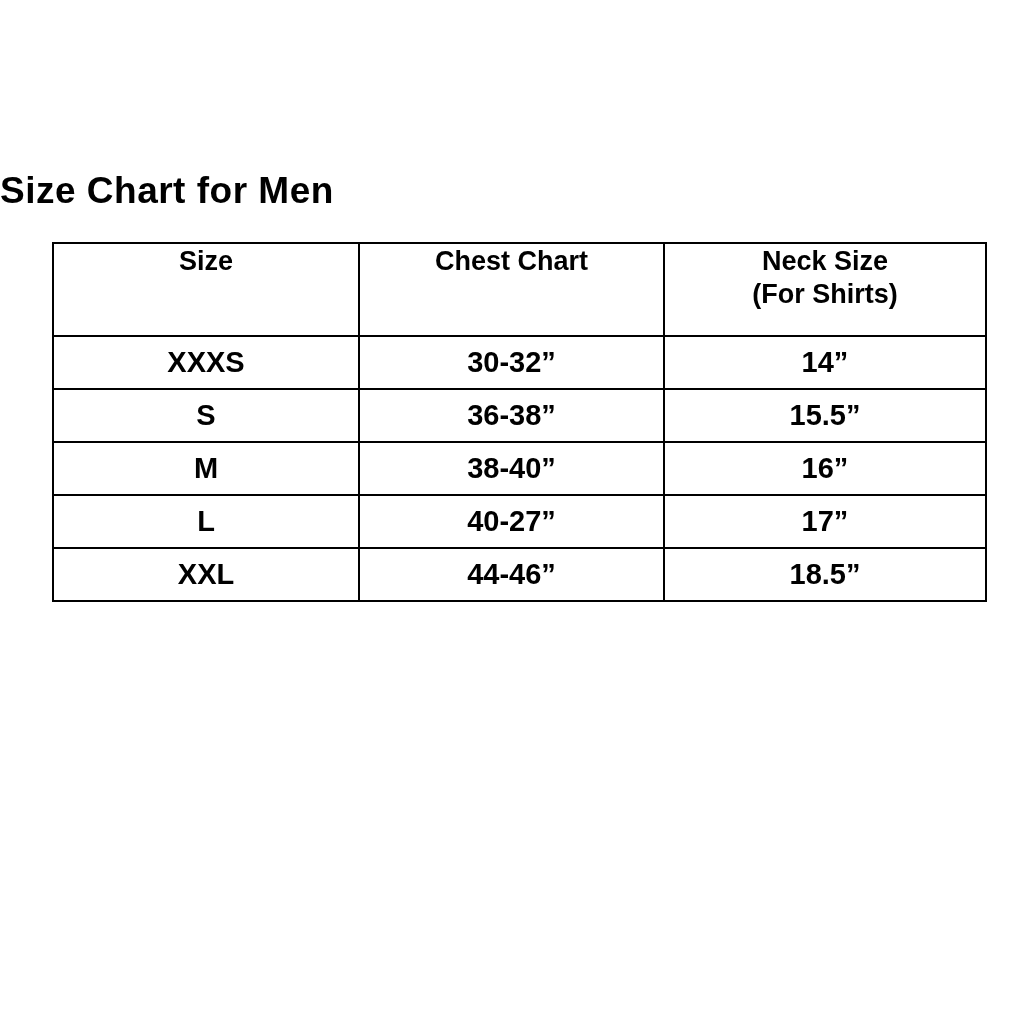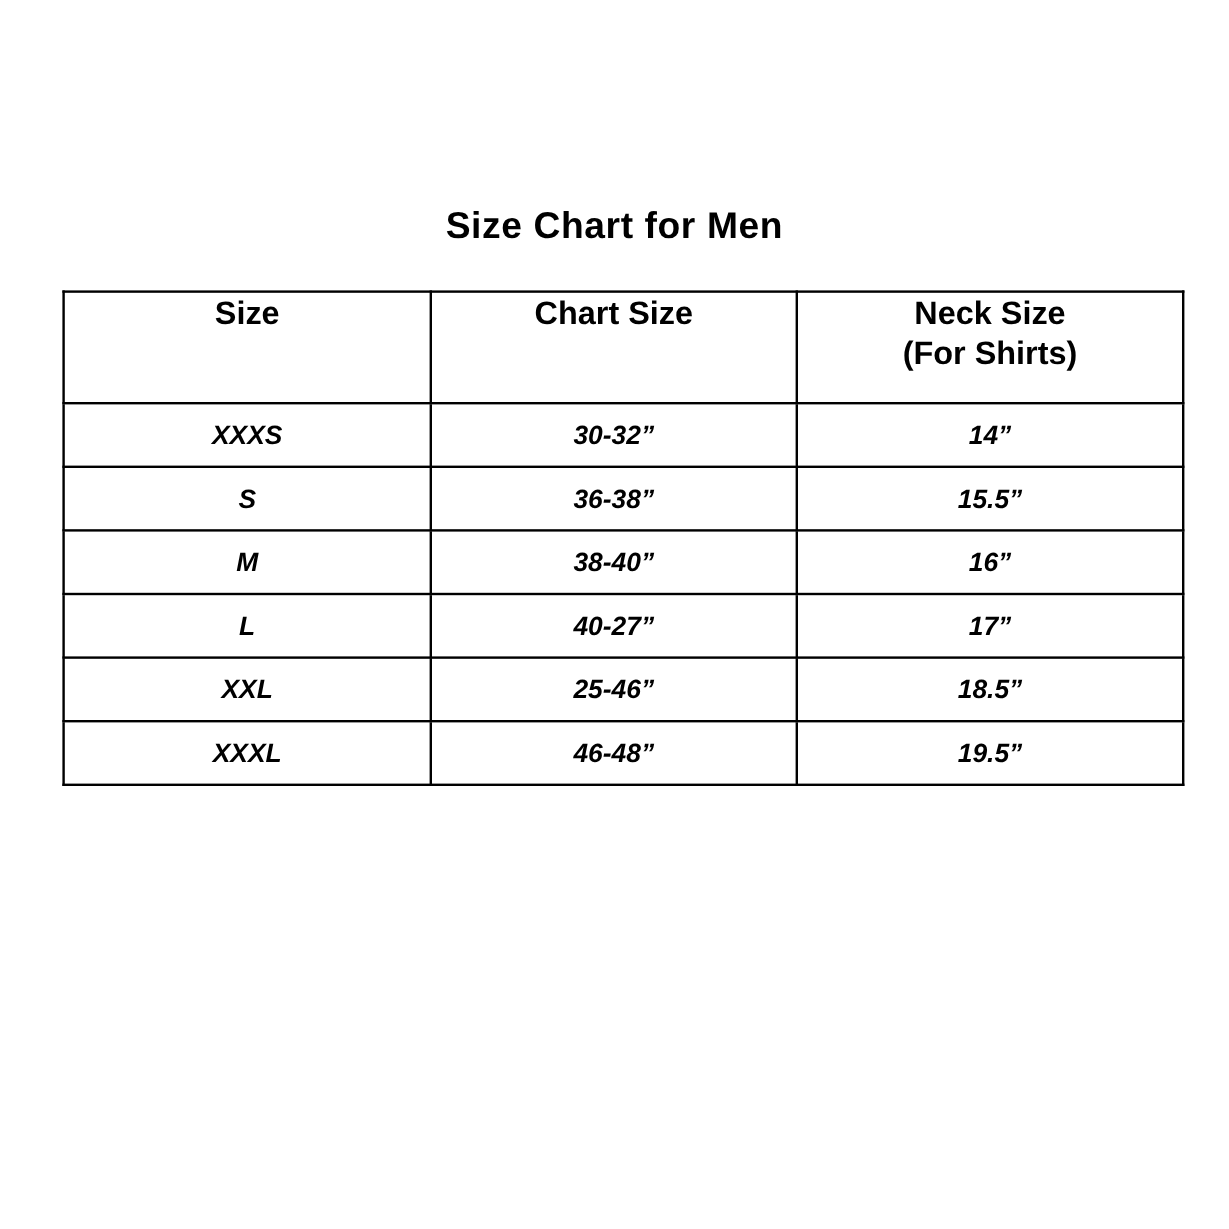--- a/index.html
+++ b/index.html
@@ -12,22 +12,22 @@
     background: #ffffff;
     color: #000000;
     font-family: "Liberation Sans", sans-serif;
     position: relative;
   }
   .page-title {
     position: absolute;
     top: 170px;
     left: 0;
     width: 100%;
-    text-align: center;
-    font-size: 31px;
+    text-align: left;
+    font-size: 37px;
     font-weight: bold;
     letter-spacing: 0.5px;
   }
   table.size-chart {
     position: absolute;
     top: 242px;
     left: 52px;
     width: 933px;
     border-collapse: collapse;
     table-layout: fixed;
@@ -40,23 +40,22 @@
     background: #ffffff;
   }
   table.size-chart th {
     height: 89px;
     font-size: 27px;
     vertical-align: top;
     line-height: 33px;
   }
   table.size-chart td {
     height: 49px;
-    font-size: 22px;
+    font-size: 29px;
     vertical-align: middle;
-    font-style: italic;
   }
   col.col-size  { width: 306px; }
   col.col-chest { width: 305px; }
   col.col-neck  { width: 322px; }
   .header-line {
     display: block;
   }
   .header-line:empty {
     display: none;
   }
@@ -72,21 +71,21 @@
     <col class="col-chest">
     <col class="col-neck">
   </colgroup>
   <thead>
     <tr>
       <th>
         <span class="header-line">Size</span>
 
       </th>
       <th>
-        <span class="header-line">Chart Size</span>
+        <span class="header-line">Chest Chart</span>
 
       </th>
       <th>
         <span class="header-line">Neck Size</span>
         <span class="header-line">(For Shirts)</span>
       </th>
     </tr>
   </thead>
   <tbody>
     <tr>
@@ -104,22 +103,17 @@
       <td>38-40”</td>
       <td>16”</td>
     </tr>
     <tr>
       <td>L</td>
       <td>40-27”</td>
       <td>17”</td>
     </tr>
     <tr>
       <td>XXL</td>
-      <td>25-46”</td>
+      <td>44-46”</td>
       <td>18.5”</td>
-    </tr>
-    <tr>
-      <td>XXXL</td>
-      <td>46-48”</td>
-      <td>19.5”</td>
     </tr>
   </tbody>
 </table>
 
 </body></html>

